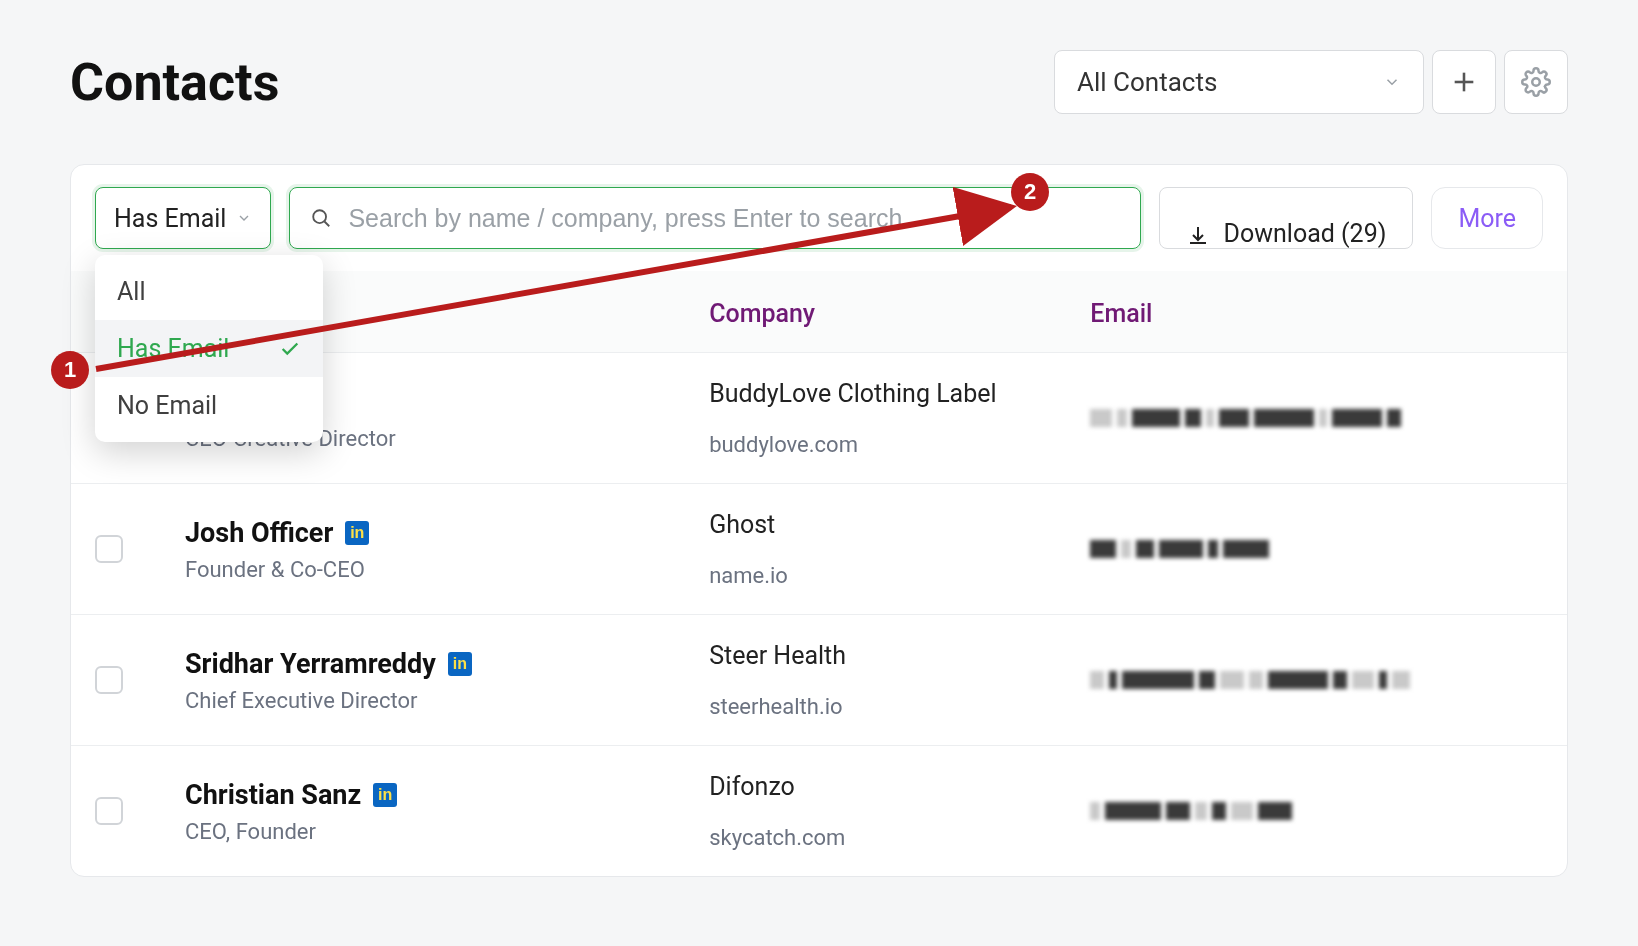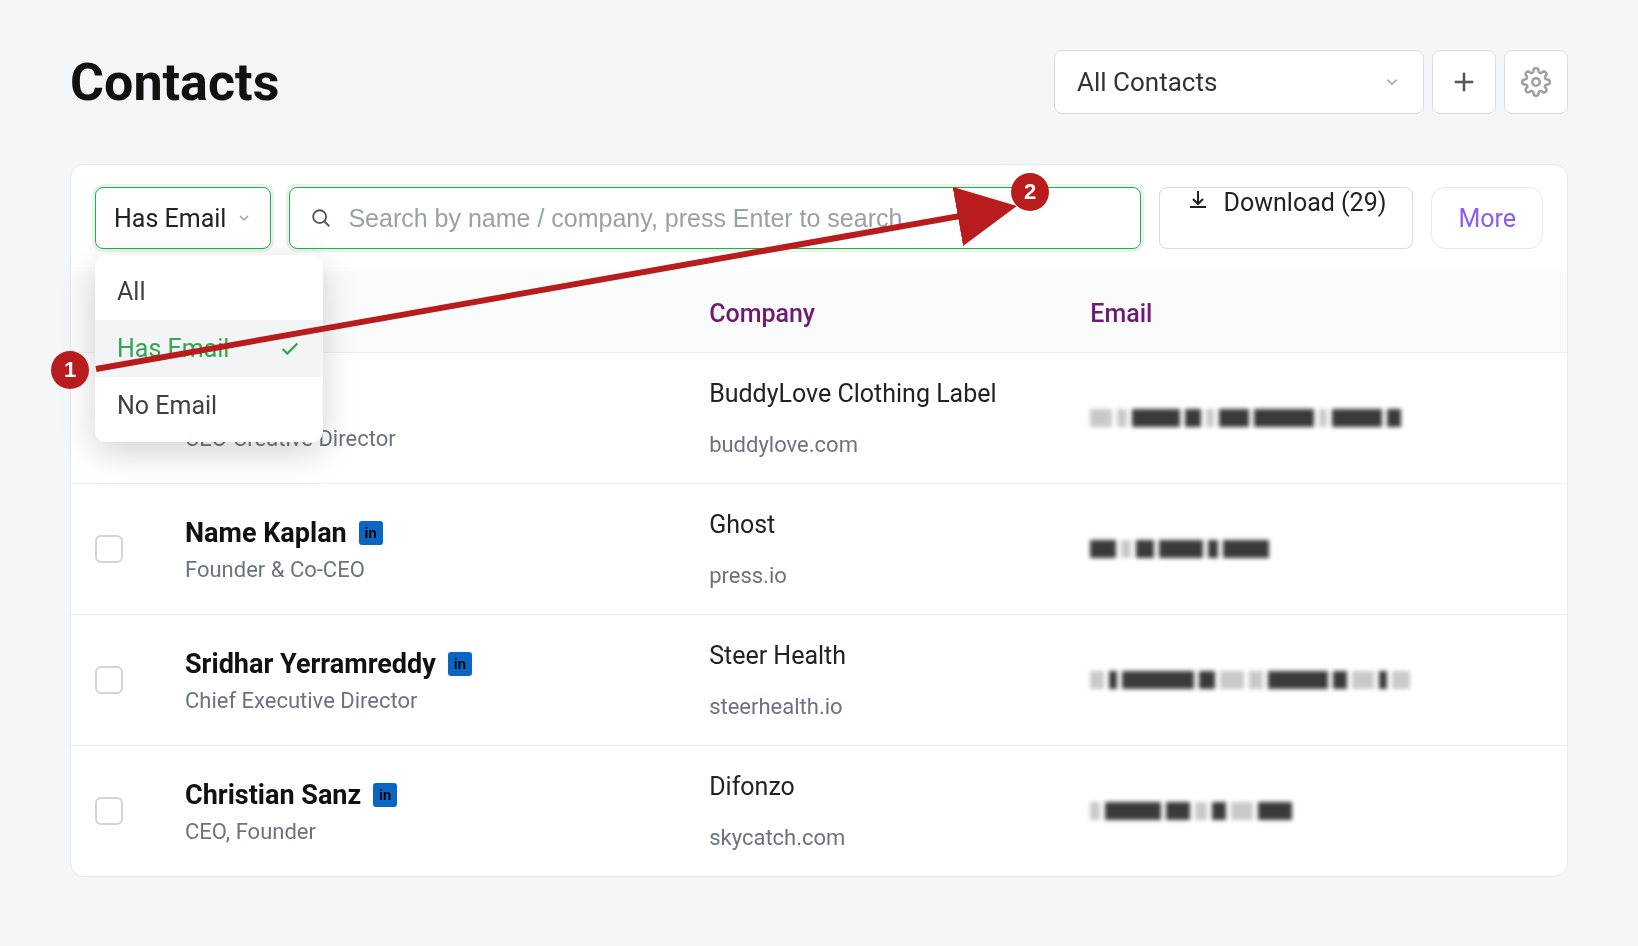--- a/index.html
+++ b/index.html
@@ -126,21 +126,21 @@
       background: transparent;
     }
     .search-input::placeholder { color: #9aa0a6; }
     .download-btn {
       border: 1px solid #d9dbde;
       background: #fff;
       border-radius: 8px;
       height: 62px;
       padding: 0 26px;
       display: flex;
-      align-items: flex-start;
+      align-items: flex-end;
       gap: 14px;
       font-size: 25px;
       color: #222;
       cursor: pointer;
     }
     .download-icon {
       width: 24px; height: 24px;
       stroke: #222; stroke-width: 2; fill: none;
     }
     .more-btn {
@@ -220,22 +220,22 @@
     }
     .name-sub {
       font-size: 22px;
       color: #6b7280;
       margin-top: 8px;
     }
     .li-badge {
       width: 24px; height: 24px;
       background: #0a66c2;
       border-radius: 3px;
-      color: #000000;
-      font-size: 14px;
+      color: #fde047;
+      font-size: 16px;
       font-weight: 700;
       display: inline-flex;
       align-items: center;
       justify-content: center;
       font-family: Arial, sans-serif;
     }
     .company-main {
       font-size: 25px;
       color: #222;
     }
@@ -382,28 +382,28 @@
         </div>
       </div>
     </div>
 
     <div class="row">
       <div class="col-check">
           <div class="checkbox"></div>
         </div>
       <div class="col-name">
         <div class="name-main">
-          <span>Name Kaplan</span>
+          <span>Josh Officer</span>
           <span class="li-badge">in</span>
         </div>
         <div class="name-sub">Founder &amp; Co-CEO</div>
       </div>
       <div class="col-company">
         <div class="company-main">Ghost</div>
-        <div class="company-sub">press.io</div>
+        <div class="company-sub">name.io</div>
       </div>
       <div class="col-email">
         <div class="email-blur">
           <span class="blk" style="width:26px"></span>
             <span class="blk lt" style="width:10px"></span>
             <span class="blk" style="width:18px"></span>
             <span class="blk" style="width:44px"></span>
             <span class="blk" style="width:10px"></span>
             <span class="blk" style="width:46px"></span>
         </div>

